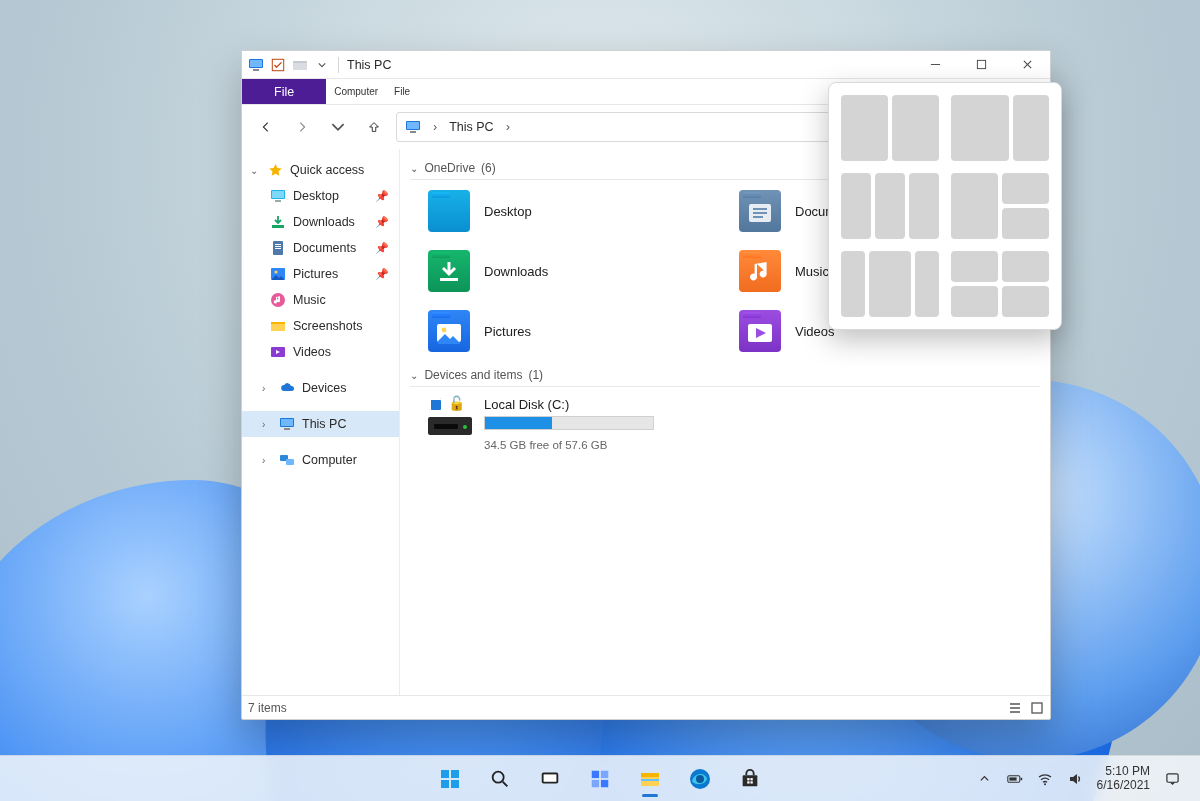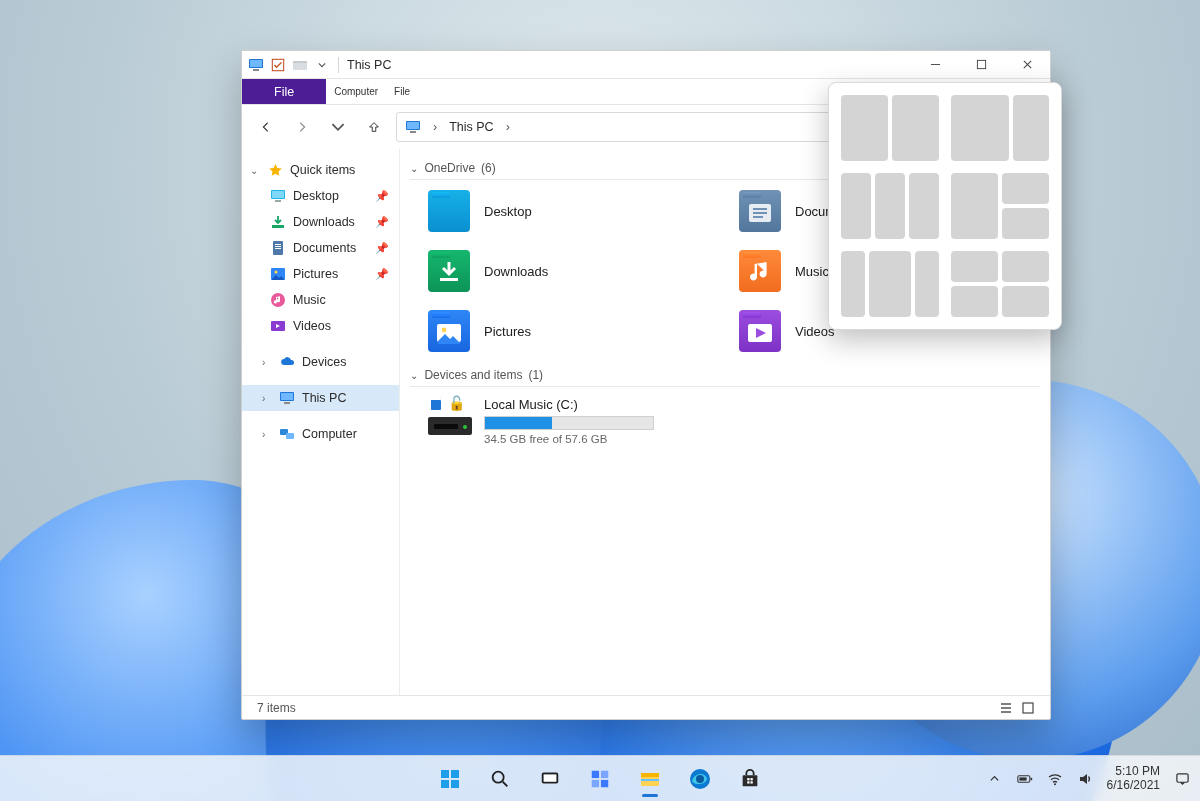--- a/index.html
+++ b/index.html
@@ -115,25 +115,25 @@
   .driverow { display:flex; align-items:flex-start; gap:12px; padding-left:18px; }
   .driveicon { width:44px; height:38px; position:relative; }
   .driveicon .win { width:12px;height:12px;background:#1e76d6;position:absolute;left:1px;top:1px;border-radius:1px;box-shadow:2px 0 #fff inset, 0 2px #fff inset;}
   .driveicon .lock { position:absolute; left:20px; top:-2px; font-size:14px; color:#8a8a8a;}
   .driveicon .case { position:absolute; left:0; bottom:0; width:44px; height:18px; background:#2a2a2a; border-radius:2px; }
   .driveicon .slot { position:absolute; left:6px; bottom:6px; width:24px; height:5px; background:#0a0a0a; border-radius:1px;}
   .driveicon .led { position:absolute; right:5px; bottom:6px; width:4px;height:4px;background:#27c23a;border-radius:50%; }
   .drivedata .name{ font-size:13px; }
   .drivedata .bar { margin-top:4px; width:170px; height:14px; background:#e6e6e6; border:1px solid #d0d0d0; position:relative; }
   .drivedata .fill { position:absolute; left:0; top:0; bottom:0; background:#1e90e5; }
-  .drivedata .free { font-size:11.5px; color:#666; margin-top:3px; }
+  .drivedata .free { font-size:11.5px; color:#666; margin-top:9px; }
 
   .statusbar {
     height:24px; border-top:1px solid #e6e6e6; display:flex; align-items:center;
-    padding:0 15px; color:#555; font-size:12px;
+    padding:0 6px; color:#555; font-size:12px;
   }
   .statusbar .right { margin-left:auto; display:flex; gap:8px; color:#555; }
 
   
   .snap {
     position:absolute; left:828px; top:82px; width:234px;
     background:#fff; border:1px solid #d9d9d9; border-radius:8px;
     box-shadow:0 10px 28px rgba(0,0,0,.25);
     padding:12px; display:grid; grid-template-columns:1fr 1fr; gap:12px;
     z-index:10;
@@ -146,21 +146,21 @@
   
   .taskbar {
     position:absolute; left:0; right:0; bottom:0; height:46px;
     background:rgba(243,247,250,0.85); backdrop-filter:blur(8px);
     border-top:1px solid rgba(0,0,0,.08);
     display:flex; align-items:center; z-index:20;
   }
   .tb-center { position:absolute; left:50%; transform:translateX(-50%); display:flex; gap:10px; }
   .tb-item { width:40px; height:40px; display:flex; align-items:center; justify-content:center; border-radius:4px; position:relative;}
   .tb-item.active::after{ content:""; position:absolute; bottom:2px; left:50%; transform:translateX(-50%); width:16px; height:3px; background:#1e76d6; border-radius:2px;}
-  .tb-right { margin-left:auto; display:flex; align-items:center; gap:14px; padding-right:10px; color:#333; font-size:12px; }
+  .tb-right { margin-left:auto; display:flex; align-items:center; gap:14px; padding-right:20px; color:#333; font-size:12px; }
   .tb-right .clock { text-align:right; line-height:1.15; }
   .sysico { width:16px; height:16px; display:flex; align-items:center; justify-content:center; }
 
   
   svg { display:block; }
 </style>
 </head>
 <body>
 
 <div class="wallpaper">
@@ -283,21 +283,21 @@
   <div class="body">
 
     <div class="sidebar">
       <div class="navitem">
         <span class="exp">⌄</span>
         <span class="navico">
           <svg viewBox="0 0 16 16" width="15" height="15">
               <path d="M8 1l2 4.3 4.7.5-3.5 3.2.9 4.7L8 11.5 3.9 13.7l.9-4.7L1.3 5.8 6 5.3z" fill="#f7b500"></path>
             </svg>
         </span>
-        <span>Quick items</span>
+        <span>Quick access</span>
       </div>
 
       <div id="qa-children">
           <div class="navitem child">
             <span class="navico">
               <svg viewBox="0 0 16 16" width="16" height="16">
                 <rect x="1" y="2" width="14" height="9" rx="1" fill="#1fb5ea"></rect>
                 <rect x="2" y="3" width="12" height="7" fill="#7fd8f7"></rect>
                 <rect x="5" y="12" width="6" height="2" fill="#9aa"></rect>
               </svg>
@@ -339,20 +339,29 @@
             <span class="pin">📌</span>
           </div>
           <div class="navitem child">
             <span class="navico">
               <svg viewBox="0 0 16 16" width="16" height="16">
                 <circle cx="8" cy="8" r="7" fill="#e85b9a"></circle>
                 <path d="M7 5v5a1.6 1.6 0 1 1-1-1.5V5l4-.8v4.5a1.6 1.6 0 1 1-1-1.5" fill="#fff"></path>
               </svg>
             </span>
             <span>Music</span>
+          </div>
+          <div class="navitem child">
+            <span class="navico">
+              <svg viewBox="0 0 16 16" width="16" height="16">
+                <path d="M1 4h5l1 1h8v8H1z" fill="#ffd253"></path>
+                <rect x="1" y="4" width="14" height="2" fill="#f7b500"></rect>
+              </svg>
+            </span>
+            <span>Screenshots</span>
           </div>
           <div class="navitem child">
             <span class="navico">
               <svg viewBox="0 0 16 16" width="16" height="16">
                 <rect x="1" y="3" width="14" height="10" rx="1" fill="#8a3bd1"></rect>
                 <path d="M6 6v4l4-2z" fill="#fff"></path>
               </svg>
             </span>
             <span>Videos</span>
           </div>
@@ -467,21 +476,21 @@
       </div>
       <div class="driverow">
         <div class="driveicon">
           <div class="win"></div>
             <span class="lock">🔓</span>
           <div class="case"></div>
             <div class="slot"></div>
             <div class="led"></div>
         </div>
         <div class="drivedata">
-          <div class="name">Local Music (C:)</div>
+          <div class="name">Local Disk (C:)</div>
           <div class="bar">
               <div class="fill" id="drive-fill" style="width: 40%;"></div>
             </div>
           <div class="free">34.5 GB free of 57.6 GB</div>
         </div>
       </div>
     </div>
   </div>
 
   <div class="statusbar">

